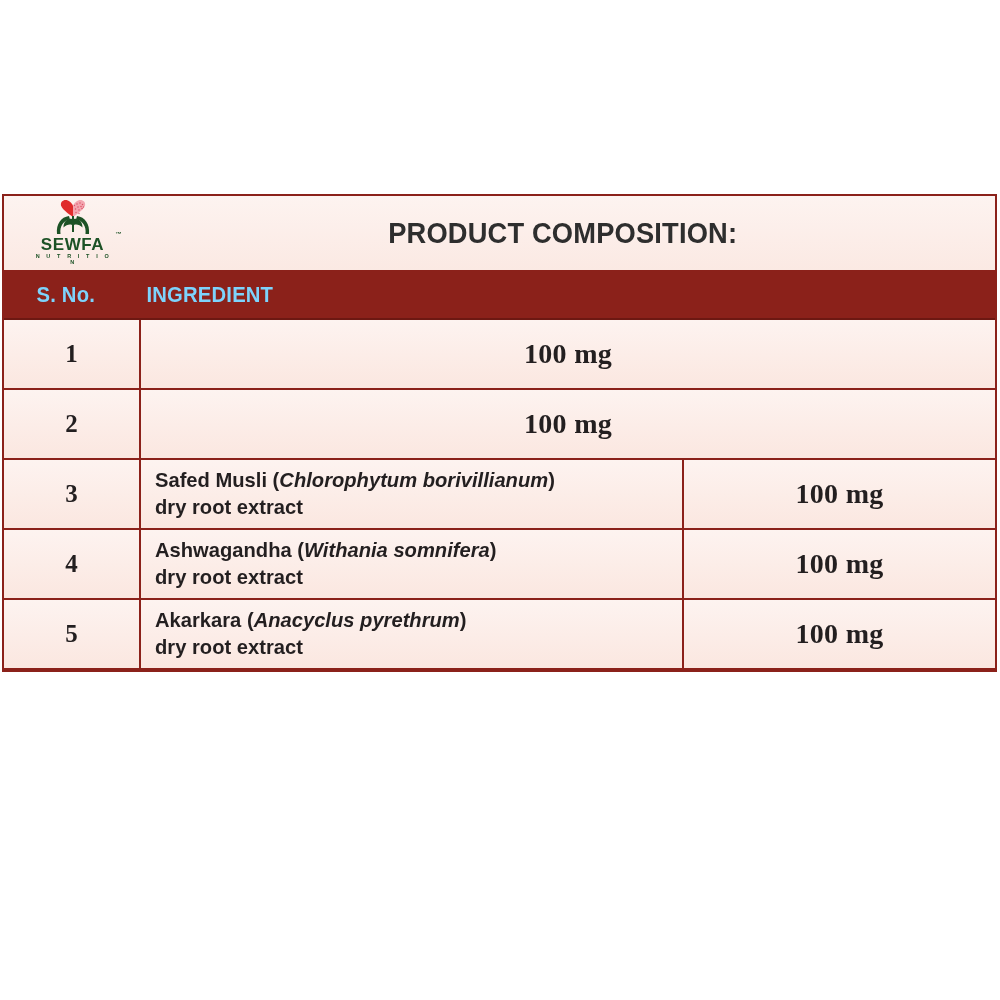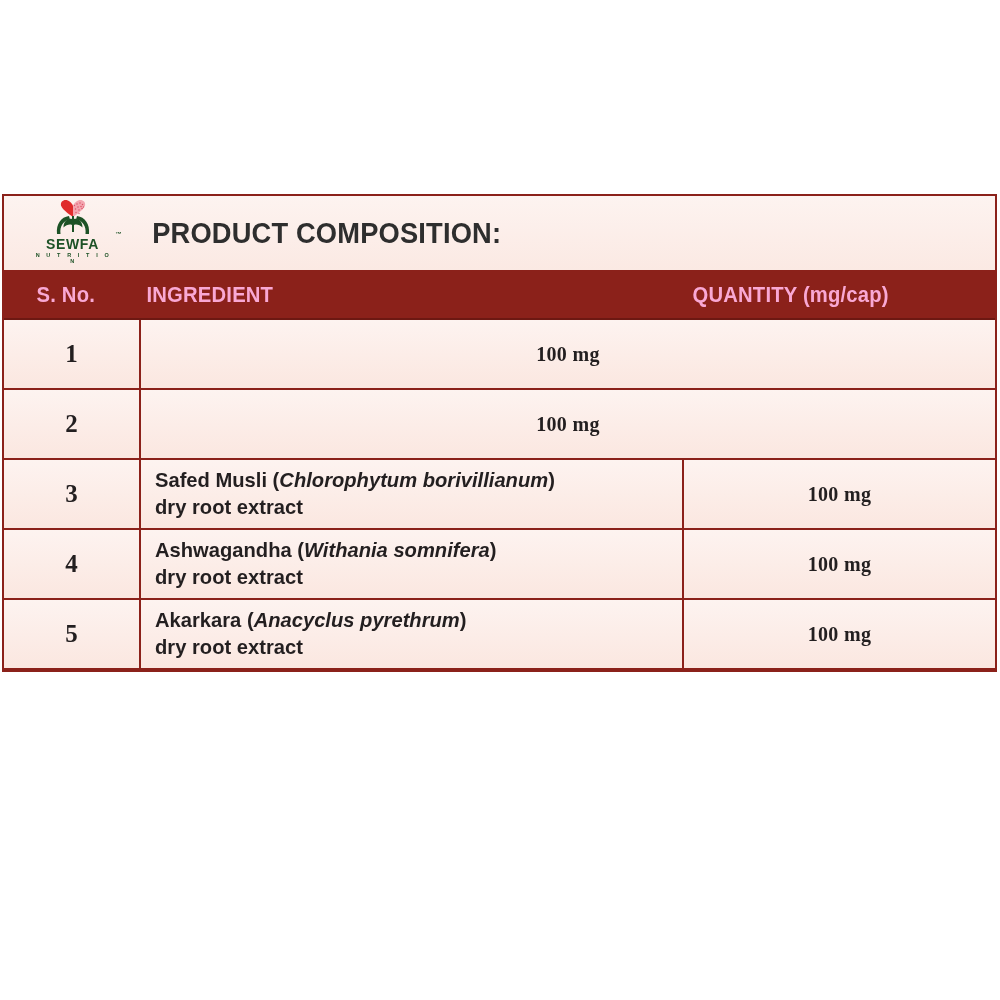--- a/index.html
+++ b/index.html
@@ -69,21 +69,21 @@
   .logo-wordmark {
     position: relative;
     text-align: center;
     line-height: 1;
     margin-top: 1px;
   }
 
   .logo-name {
     font-family: "Liberation Sans", sans-serif;
     font-weight: bold;
-    font-size: 14px;
+    font-size: 17px;
     letter-spacing: 0.6px;
     color: #1d5226;
     display: inline-block;
     line-height: 1;
   }
 
   .logo-tm {
     position: absolute;
     right: -9px;
     top: -5px;
@@ -100,40 +100,41 @@
     color: #1d5226;
     margin-top: 1px;
     line-height: 1;
     padding-left: 2px;
   }
 
   .title-cell {
     flex: 1 1 auto;
     display: flex;
     align-items: center;
+    justify-content: center;
     padding-right: 10px;
   }
 
   .title-text {
     font-family: "Liberation Sans", sans-serif;
     font-weight: bold;
     font-size: 29px;
     letter-spacing: 0.2px;
     color: #2e2e2e;
     transform: scaleX(0.94);
     transform-origin: center;
     white-space: nowrap;
   }
 
   
   .col-head {
     display: flex;
     height: 48px;
     background: #8B211A;
-    color: #f9a8d4;
+    color: #7dd3fc;
     border-bottom: 2px solid #6d1812;
     box-sizing: border-box;
   }
 
   .col-head .ch {
     display: flex;
     align-items: center;
     justify-content: flex-start;
     font-weight: bold;
     font-size: 22px;
@@ -200,21 +201,21 @@
 
   .ing-line1 .latin {
     font-style: italic;
   }
 
   .cell-qty {
     flex: 1 1 auto;
     justify-content: center;
     font-family: "Liberation Serif", serif;
     font-weight: bold;
-    font-size: 20px;
+    font-size: 28px;
     color: #231f20;
     letter-spacing: 0.3px;
   }
 
   
   .note {
     padding: 9px 12px 12px 12px;
     background: linear-gradient(180deg, #fdf3f0 0%, #fbe8e1 100%);
   }
 
@@ -285,23 +286,20 @@
       </div>
     </div>
 
     <div class="col-head">
       <div class="ch c-sno">
           <span class="ch-inner">S. No.</span>
         </div>
       <div class="ch c-ing">
           <span class="ch-inner">INGREDIENT</span>
         </div>
-      <div class="ch c-qty">
-          <span class="ch-inner">QUANTITY (mg/cap)</span>
-        </div>
     </div>
 
     <div class="row">
       <div class="cell cell-sno">1</div>
       <div class="cell cell-qty">100 mg</div>
     </div>
 
     <div class="row">
       <div class="cell cell-sno">2</div>
       <div class="cell cell-qty">100 mg</div>

